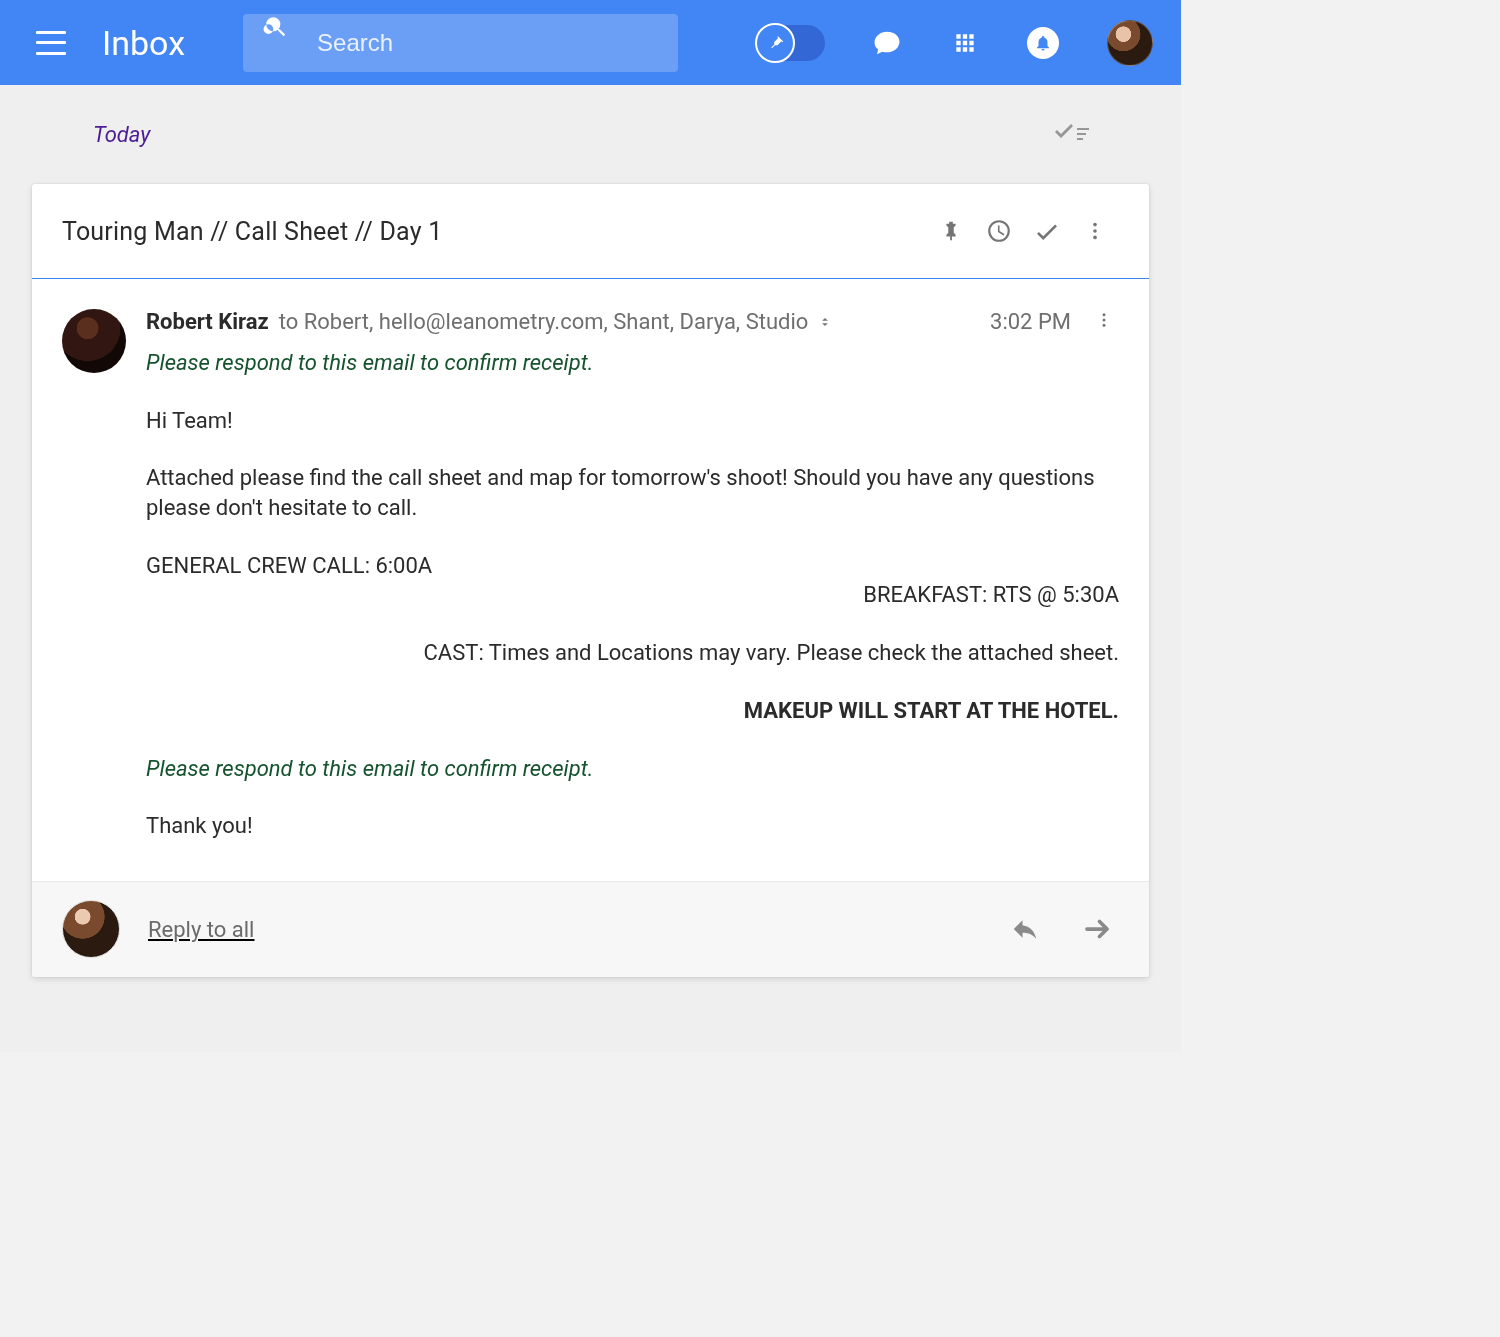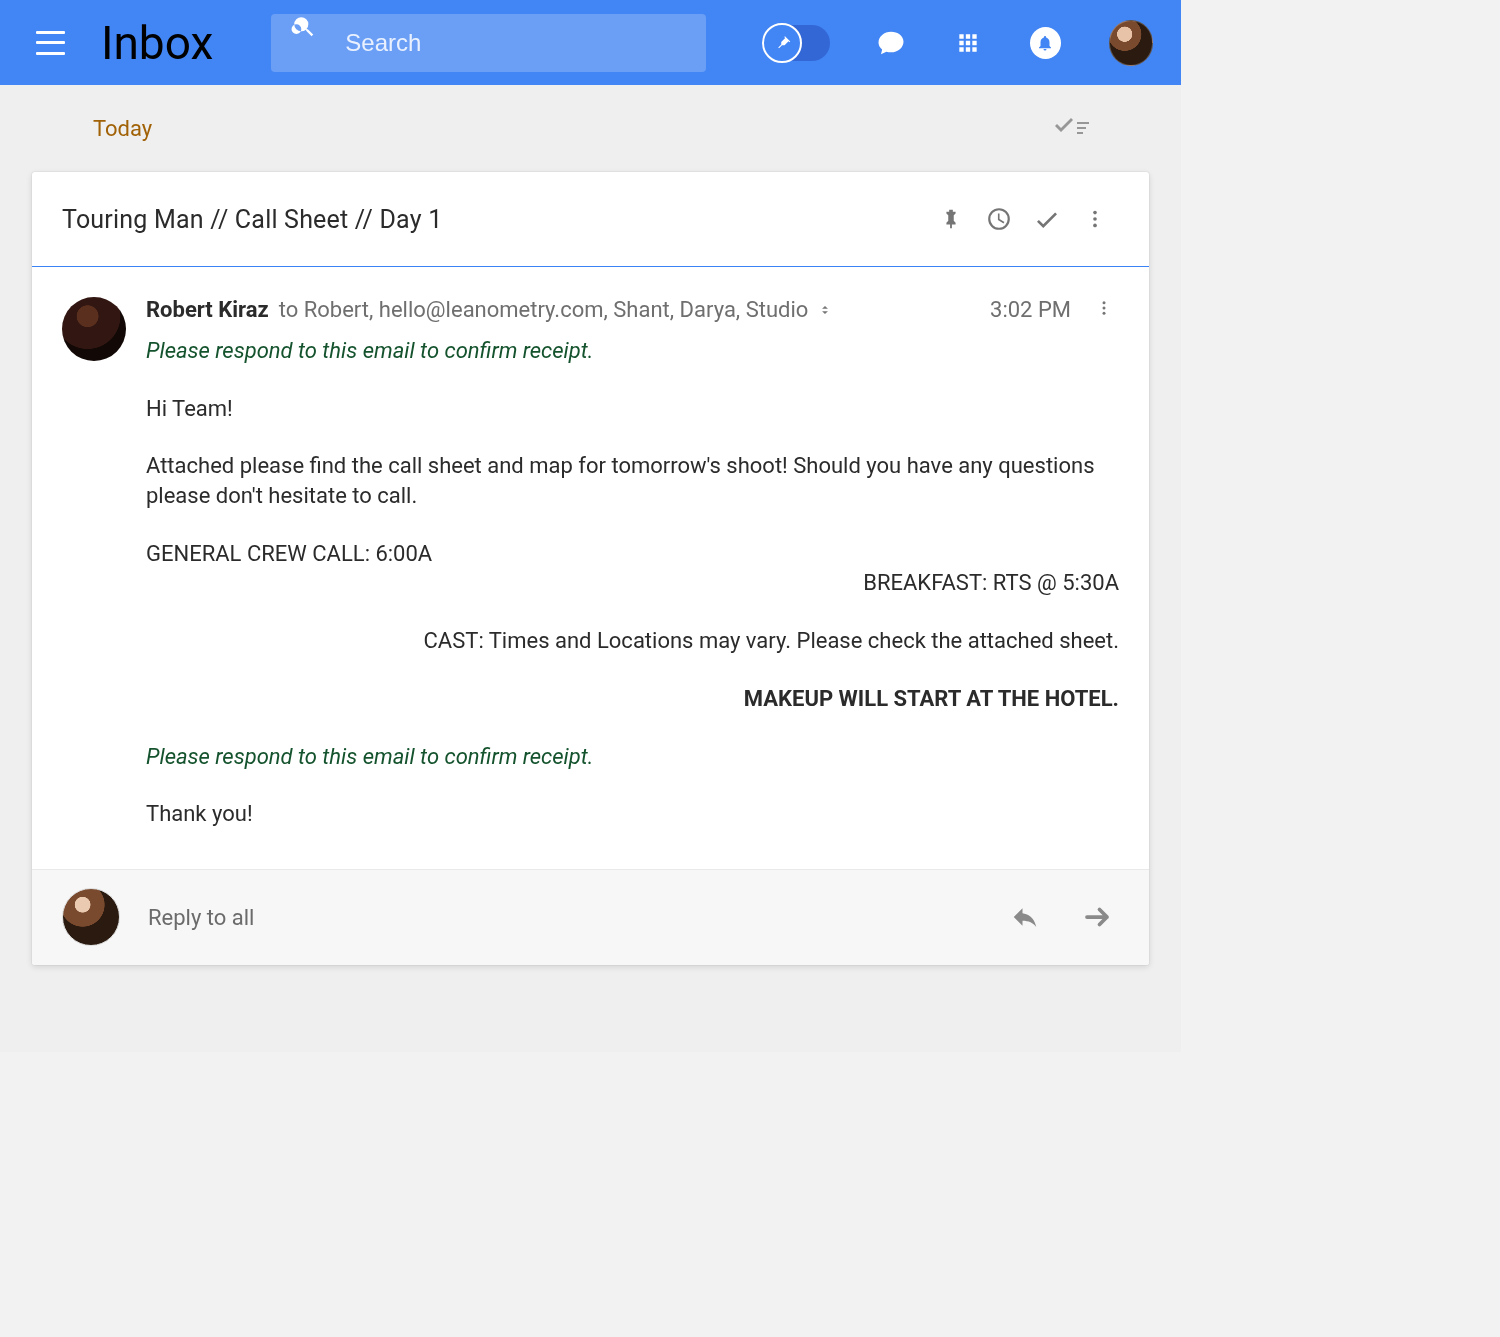--- a/index.html
+++ b/index.html
@@ -10,21 +10,21 @@
   .header {
     height: 85px;
     background: #4285f4;
     display: flex;
     align-items: center;
     padding: 0 28px 0 36px;
     gap: 28px;
   }
   .hamburger { width: 30px; height: 24px; display:flex; flex-direction:column; justify-content:space-between; cursor:pointer;}
   .hamburger span { display:block; height:3px; background:#fff; border-radius:1px;}
-  .app-title { color:#000000; font-size:46px; font-weight:400; margin-left:8px; margin-right:30px;text-align:center;}
+  .app-title { color:#ffffff; font-size:34px; font-weight:400; margin-left:8px; margin-right:30px;text-align:center;}
   .search-box {
     flex: 0 0 435px;
     height: 58px;
     background: rgba(255,255,255,0.22);
     border-radius: 4px;
     display:flex;
     padding: 0 20px;
     gap: 28px;
   }
   .search-box .mag svg { width:26px; height:26px; fill:#fff;}
@@ -41,21 +41,21 @@
   }
   .pin-toggle .knob svg { width:18px; height:18px; fill:#fff;}
   .hdr-icon { width:32px; height:32px; display:flex; align-items:center; justify-content:center; cursor:pointer; margin-left:18px;}
   .hdr-icon svg { fill:#fff; }
   .notif { width:32px; height:32px; background:#fff; border-radius:50%; display:flex; align-items:center; justify-content:center; cursor:pointer; margin-left:18px;}
   .notif svg { fill:#4285f4; width:18px; height:18px;}
   .avatar-hdr { width:46px; height:46px; border-radius:50%; margin-left:20px; background: radial-gradient(circle at 35% 30%, #e8c3a8 0 18%, #7a4a2e 19% 40%, #2a1a10 41% 100%); cursor:pointer; border:1px solid rgba(255,255,255,0.25);}
 
   
   .subhdr {
-    height: 87px; display:flex; align-items:center; padding: 0 92px 0 93px; color:#a16207; font-size:22px;
+    height: 99px; display:flex; align-items:center; padding: 0 92px 0 93px; color:#4c1d95; font-size:22px;font-style:italic;
   }
   .subhdr .spacer { flex:1;}
   .sweep-icon svg { width:36px; height:24px; fill:#979797; cursor:pointer;}
 
   
   .card {
     margin: 0 32px; background:#fff; border-radius:3px; box-shadow: 0 2px 6px rgba(0,0,0,0.12), 0 0 0 1px rgba(0,0,0,0.03);
   }
   .card-hdr {
     height: 95px; border-bottom:1px solid #3b82f6; display:flex; align-items:center; padding: 0 30px;
@@ -80,21 +80,21 @@
   .body-text { font-size:22px; color:#2b2b2b; line-height:1.35; margin-top: 14px;}
   .body-text p { margin-bottom: 28px; }
   .body-text .red { color:#14532d; font-style:italic; }
   .body-text .bold { font-weight:700; }
   .body-text .tight { margin-bottom:0; }
   .body-text .tight + .tight { margin-bottom:28px;text-align:right;}
 
   
   .reply-row {
     border-top:1px solid #e9e9e9; background:#f7f7f7; border-bottom-left-radius:3px; border-bottom-right-radius:3px;
-    height: 96px; display:flex; align-items:center; padding: 4px 30px; gap:28px;
+    height: 96px; display:flex; align-items:center; padding: 4px 30px; gap:28px;text-decoration:underline;
   }
   .reply-avatar {
     width:58px; height:58px; border-radius:50%; flex:0 0 58px;
     background: radial-gradient(circle at 35% 28%, #eacbb2 0 14%, #7a4a2e 15% 40%, #2a1a10 41% 100%);
     border:1px solid #ddd;
   }
   .reply-label { font-size:22px; color:#6b6b6b; flex:1; cursor:text;}
   .reply-row .ract { width:44px; height:44px; display:flex; align-items:center; justify-content:center; cursor:pointer;}
   .reply-row .ract svg { fill:#8a8a8a;}
 </style>

